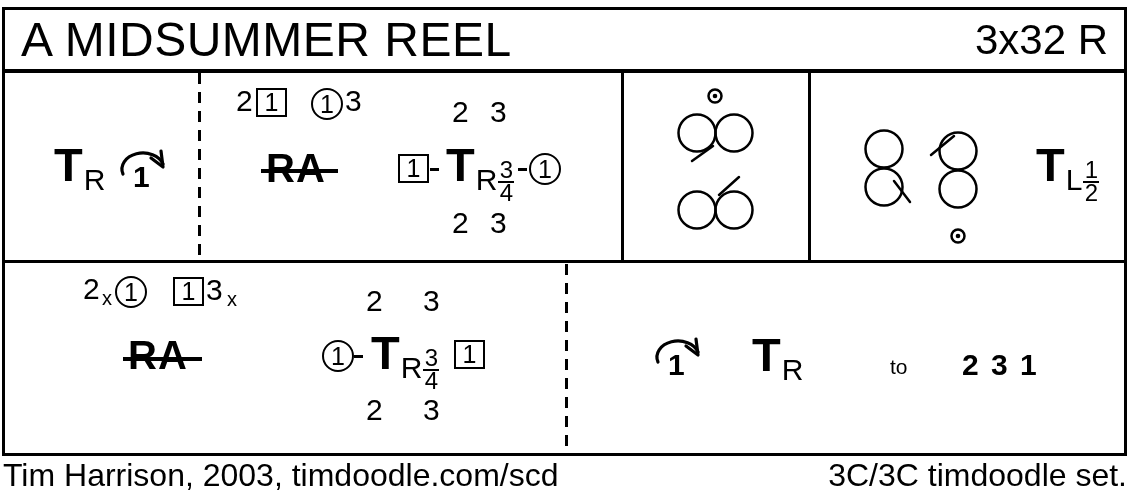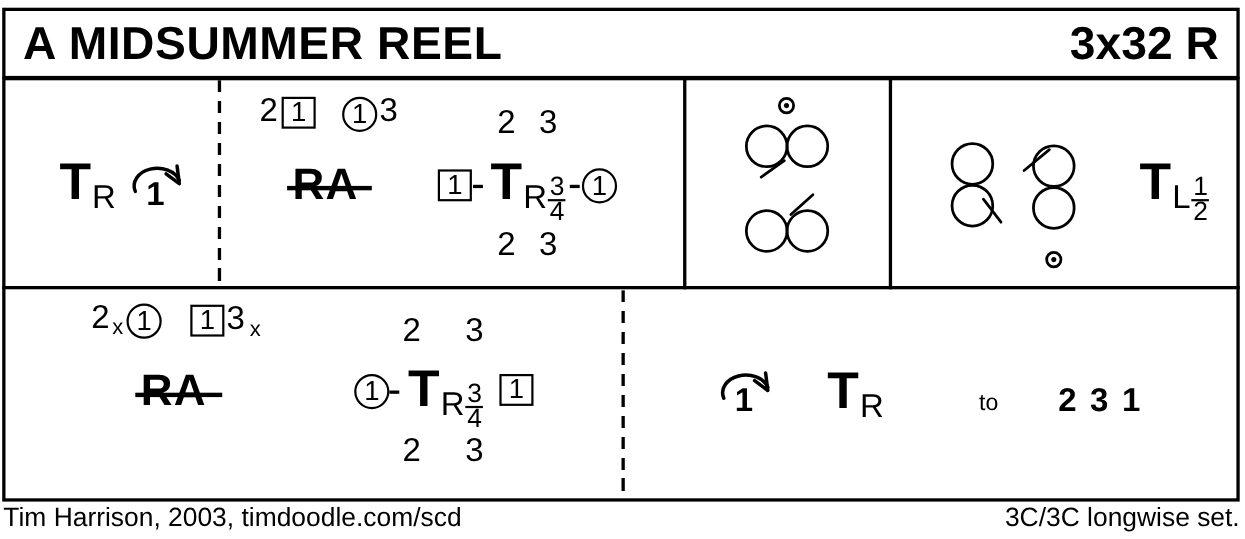--- a/index.html
+++ b/index.html
@@ -19,28 +19,28 @@
     position:absolute; left:2px; top:70px; width:1125px; height:386px;
     border:3px solid #000; box-sizing:border-box;
   }
   .hline { position:absolute; background:#000; }
   .vline { position:absolute; background:#000; }
   .vdash {
     position:absolute; width:3px;
     background:repeating-linear-gradient(to bottom,#000 0px,#000 11px,transparent 11px,transparent 19px);
   }
   
-  .title-text { font-size:42px; font-weight:bold; letter-spacing:0.5px; }
-  .code-text  { font-size:42px; font-weight:bold; }
+  .title-text { font-size:48px; font-weight:normal; letter-spacing:0.5px; }
+  .code-text  { font-size:42px; font-weight:normal; }
   .n30 { position:absolute; font-size:30px; line-height:1; }
   .n30b { position:absolute; font-size:30px; font-weight:bold; line-height:1; }
   .nx  { position:absolute; font-size:20px; line-height:1; }
   .to-label { position:absolute; font-size:21px; line-height:1; }
   .prog { position:absolute; font-size:30px; line-height:1; letter-spacing:2px; }
-  .footer-text { position:absolute; font-size:24px; line-height:1; top:459px; }
+  .footer-text { position:absolute; font-size:32px; line-height:1; top:459px; }
   
   .ra-text { position:absolute; font-size:40px; font-weight:bold; line-height:1; letter-spacing:1px; }
   .strike { position:absolute; height:4px; background:#000; }
   
   .badge {
     position:absolute; box-sizing:border-box; border:2.5px solid #000;
     display:flex; align-items:center; justify-content:center;
     font-size:25px; line-height:1;
   }
   .sq { width:31px; height:29px; }
@@ -208,15 +208,15 @@
   </svg>
   <span class="n30b" style="left:668px;top:350px;">1</span>
   <div class="turn" style="left:752px;top:336px;">
     <span class="tt">T</span>
       <span class="tsub">R</span>
   </div>
   <span class="to-label" style="left:890px;top:356px;text-align:center;">to</span>
   <span class="prog" style="left:962px;top:350px;font-weight:bold;">2 3 1</span>
 
   <span class="footer-text" style="left:3px;">Tim Harrison, 2003, timdoodle.com/scd</span>
-  <span class="footer-text" style="right:5px;">3C/3C longwise set.</span>
+  <span class="footer-text" style="right:5px;">3C/3C timdoodle set.</span>
 
 </div>
 
 </body></html>

